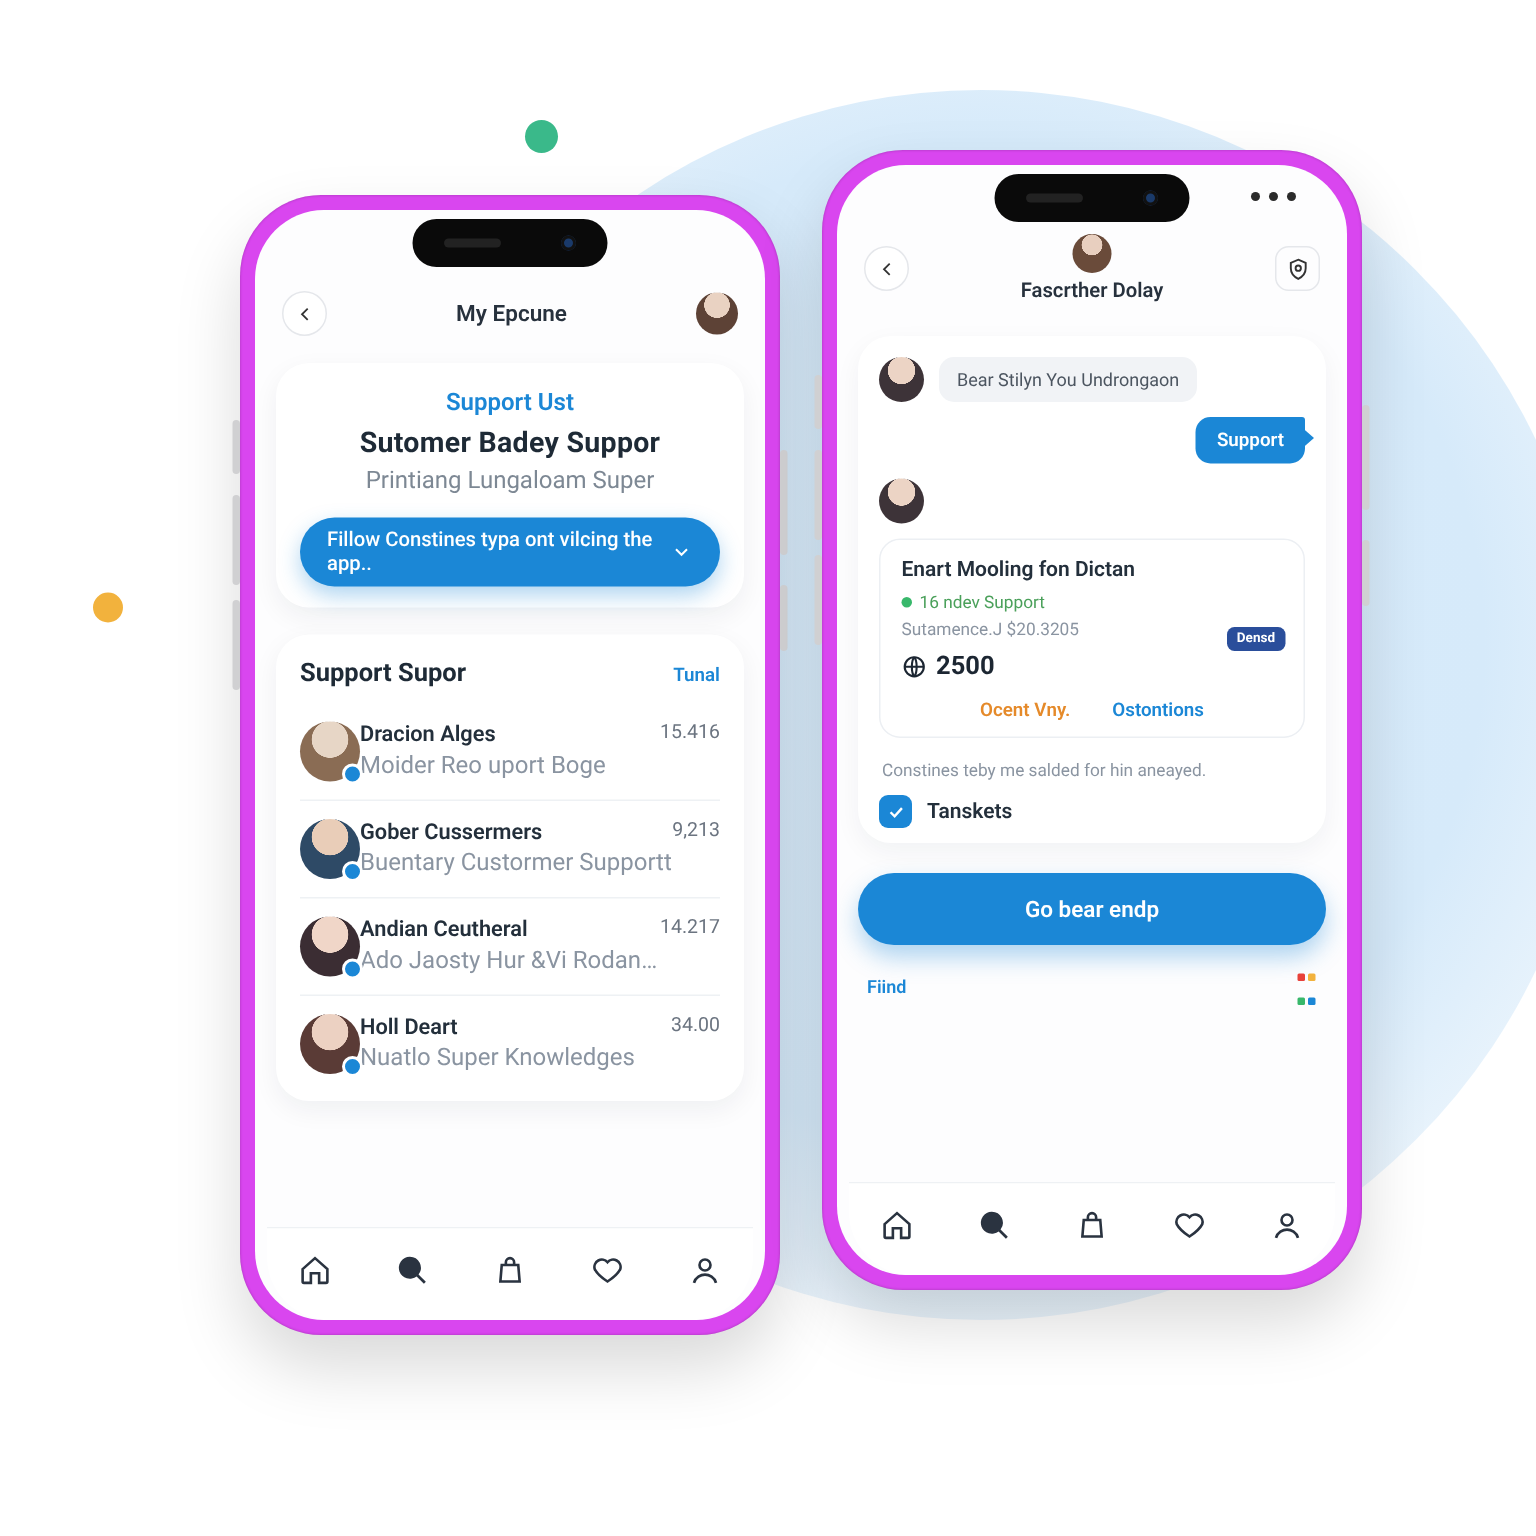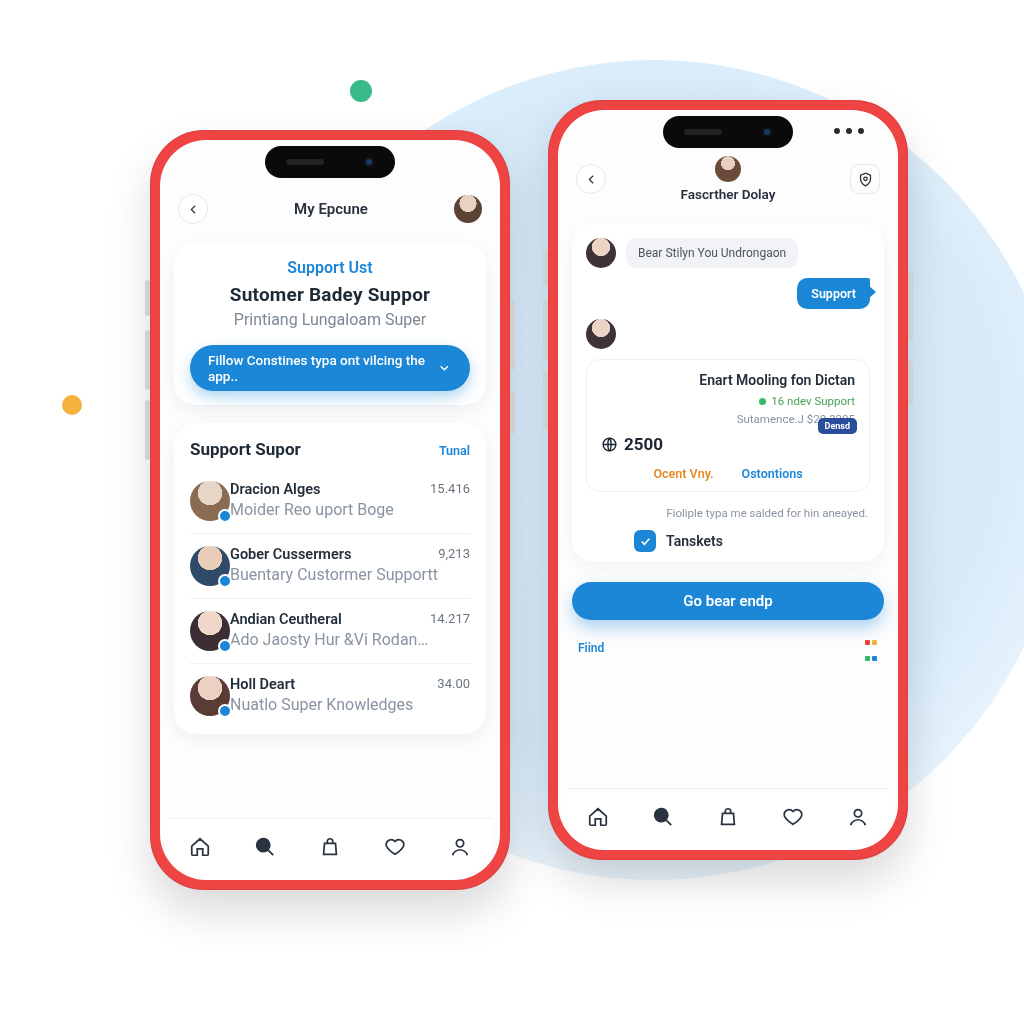--- a/index.html
+++ b/index.html
@@ -8,40 +8,40 @@
 
   
   .bg-circle { position:absolute; border-radius:50%; }
   .bg-circle.big { width:820px; height:820px; right:-40px; top:60px; background: radial-gradient(circle at 50% 45%, #d9ecfb 0%, #d6eafa 55%, #eaf4fc 75%, #ffffff 100%); z-index:0;}
   .bg-dot-green { width:22px; height:22px; left:350px; top:80px; background:#3ab98a; }
   .bg-dot-yellow{ width:20px; height:20px; left:62px;  top:395px; background:#f2b23d; }
 
   .stage { position:relative; width:1024px; height:1024px; z-index:1; }
 
   
-  .phone { position:absolute; width:360px; height:760px; border-radius:54px; background:#ef4444;
+  .phone { position:absolute; width:360px; height:760px; border-radius:54px; background:#d946ef;
            box-shadow: 0 22px 44px rgba(0,0,0,.15), inset 0 0 2px rgba(0,0,0,.25);
            padding:10px; }
   .phone .side-btn { position:absolute; background:#d0d0d2; border-radius:4px; }
   .phone .side-btn.r1{ right:-5px; top:170px; width:5px; height:70px;}
   .phone .side-btn.r2{ right:-5px; top:260px; width:5px; height:44px;}
   .phone .side-btn.l1{ left:-5px;  top:150px; width:5px; height:36px;}
   .phone .side-btn.l2{ left:-5px;  top:200px; width:5px; height:60px;}
   .phone .side-btn.l3{ left:-5px;  top:270px; width:5px; height:60px;}
 
   .screen { width:100%; height:100%; background:#fdfdfe; border-radius:46px; position:relative; overflow:hidden; }
   .notch-wrap { height:40px; position:relative; }
   .notch { position:absolute; left:50%; transform:translateX(-50%); top:6px; width:130px; height:32px; background:#0a0a0a; border-radius:20px; display:flex; align-items:center; justify-content:center; gap:40px;}
   .notch .cam { width:10px; height:10px; border-radius:50%; background:#1a3a6a; box-shadow:0 0 0 2px #111 inset;}
   .notch .spk { width:38px; height:6px; border-radius:3px; background:#222;}
   .status-dots { position:absolute; right:34px; top:18px; display:flex; gap:6px;}
   .status-dots i{ width:6px; height:6px; border-radius:50%; background:#2b2b2b; display:block;}
 
   
-  .phone.left  { left:150px; top:130px; }
+  .phone.left  { left:160px; top:130px; }
   .phone.right { left:548px; top:100px; }
 
   
   .hdr { display:flex; align-items:center; justify-content:space-between;
          padding:14px 18px 10px 18px; }
   .back { width:30px; height:30px; border-radius:50%; background:#fff; border:1px solid #e5e7eb;
           display:flex; align-items:center; justify-content:center; cursor:pointer;}
   .back svg{ width:13px; height:13px; stroke:#333; stroke-width:2.2; fill:none;}
   .hdr .title { font-size:15px; font-weight:600; color:#27313d; flex:1; text-align:center;}
   .avatar { width:28px; height:28px; border-radius:50%; background:linear-gradient(135deg,#caa,#876); background-size:cover; background-position:center;}
@@ -65,47 +65,47 @@
   .row{display:flex; padding:12px 0; border-bottom:1px solid #eef1f4;}
   .row:last-child{border-bottom:none;}
   .row .av{ position:relative; width:40px; height:40px; border-radius:50%; flex-shrink:0;}
   .row .av .badge{position:absolute; right:-2px; bottom:-2px; width:14px; height:14px; border-radius:50%; background:#1b87d6; border:2px solid #fff;}
   .row .txt{flex:1; min-width:0;}
   .row .name{font-size:14.5px; font-weight:650; color:#232f3b;}
   .row .desc{font-size:16px; color:#8a94a1; margin-top:2px; white-space:nowrap; overflow:hidden; text-overflow:ellipsis;}
   .row .num{font-size:13px; color:#6b7480; font-variant-numeric:tabular-nums;}
 
   
-  .chat-area{ margin:12px 14px 0 14px; background:#fff; border-radius:22px; padding:14px 14px 10px 14px; box-shadow:0 6px 18px rgba(20,30,50,.05);text-align:right;}
+  .chat-area{ margin:12px 14px 0 14px; background:#fff; border-radius:22px; padding:14px 14px 10px 14px; box-shadow:0 6px 18px rgba(20,30,50,.05);}
   .msgrow{display:flex; gap:10px; margin-bottom:10px;}
   .msgrow .mav{width:30px;height:30px;border-radius:50%; flex-shrink:0;}
   .bubble-in{ background:#f1f3f6; border-radius:10px; padding:8px 12px; font-size:12px; color:#4c5560; max-width:200px;}
   .bubble-in.two-line .l1{font-weight:600; color:#333; font-size:12.5px; margin-bottom:2px;}
   .bubble-out{ margin-left:auto; background:#1b87d6; color:#fff; border-radius:10px 2px 10px 10px; padding:8px 14px; font-size:12.5px; font-weight:600; position:relative;}
   .bubble-out::after{content:""; position:absolute; right:-6px; top:7px; width:0;height:0;border-top:7px solid transparent;border-bottom:7px solid transparent;border-left:8px solid #1b87d6;}
 
   .ticket{ border:1px solid #eceff3; border-radius:14px; padding:12px 14px 10px 14px; margin-top:6px; position:relative;}
   .ticket .tt{font-size:14px; font-weight:650; color:#232f3b;}
   .ticket .ts{font-size:11.5px; color:#4aa05a; margin-top:6px;}
   .ticket .ts::before{content:""; display:inline-block; width:7px;height:7px;border-radius:50%;background:#38b86b;margin-right:5px; vertical-align:middle;}
   .ticket .td{font-size:11.5px; color:#8a94a1; margin-top:4px;}
   .ticket .amt{display:flex;align-items:center; gap:6px; margin-top:8px; font-size:17px; font-weight:700; color:#1c2632;}
   .ticket .amt svg{width:17px;height:17px;}
   .ticket .chip{position:absolute; right:12px; top:58px; background:#2a4e9b; color:#fff; font-size:9px; font-weight:700; padding:3px 7px; border-radius:5px;}
   .tabs{display:flex; gap:28px; justify-content:center; margin-top:12px; font-size:12.5px; font-weight:600;}
   .tabs .t1{color:#e58a2a; cursor:pointer;}
   .tabs .t2{color:#1b87d6; cursor:pointer;}
 
   .note{font-size:11.5px; color:#8a94a1; margin:14px 2px 10px 2px;}
-  .check-row{display:flex; align-items:center; gap:10px;margin-left:48px;}
+  .check-row{display:flex; align-items:center; gap:10px;}
   .check{width:22px;height:22px;border-radius:6px;background:#1b87d6;display:flex;align-items:center;justify-content:center;}
   .check svg{width:13px;height:13px;stroke:#fff;stroke-width:3;fill:none;}
   .check-label{font-size:14px; font-weight:650; color:#232f3b;}
 
-  .cta{ margin:20px 14px 0 14px; height:38px; border-radius:24px; background:#1b87d6; color:#fff; display:flex;align-items:center;justify-content:center;font-size:15px;font-weight:600; box-shadow:0 8px 16px rgba(27,135,214,.35); cursor:pointer;}
+  .cta{ margin:20px 14px 0 14px; height:48px; border-radius:24px; background:#1b87d6; color:#fff; display:flex;align-items:center;justify-content:center;font-size:15px;font-weight:600; box-shadow:0 8px 16px rgba(27,135,214,.35); cursor:pointer;}
   .find{ margin:12px 20px 0 20px; display:flex; justify-content:space-between; align-items:center;}
   .find .f{font-size:12px; color:#1b87d6; font-weight:600; cursor:pointer;}
   .find .dots{font-size:14px; letter-spacing:1px;}
   .find .dots i{display:inline-block;width:5px;height:5px;border-radius:1px;margin:0 1px;}
 
   
   .nav{ position:absolute; left:0; right:0; bottom:0; height:62px; background:#fff;
         border-top:1px solid #eef1f4; display:flex; justify-content:space-around; align-items:center;
         margin:0 8px; border-radius:0 0 42px 42px; padding-bottom:6px;}
   .nav .nbtn{ width:44px;height:44px; display:flex;align-items:center;justify-content:center; cursor:pointer;}
@@ -308,21 +308,21 @@
             <span>2500</span>
           </div>
           <div class="chip">Densd</div>
 
           <div class="tabs">
             <span class="t1">Ocent Vny.</span>
             <span class="t2">Ostontions</span>
           </div>
         </div>
 
-        <div class="note">Fioliple typa me salded for hin aneayed.</div>
+        <div class="note">Constines teby me salded for hin aneayed.</div>
         <div class="check-row">
           <div class="check">
             <svg viewBox="0 0 24 24">
                 <polyline points="5 12 10 17 19 7"></polyline>
               </svg>
           </div>
           <div class="check-label">Tanskets</div>
         </div>
       </div>
 

